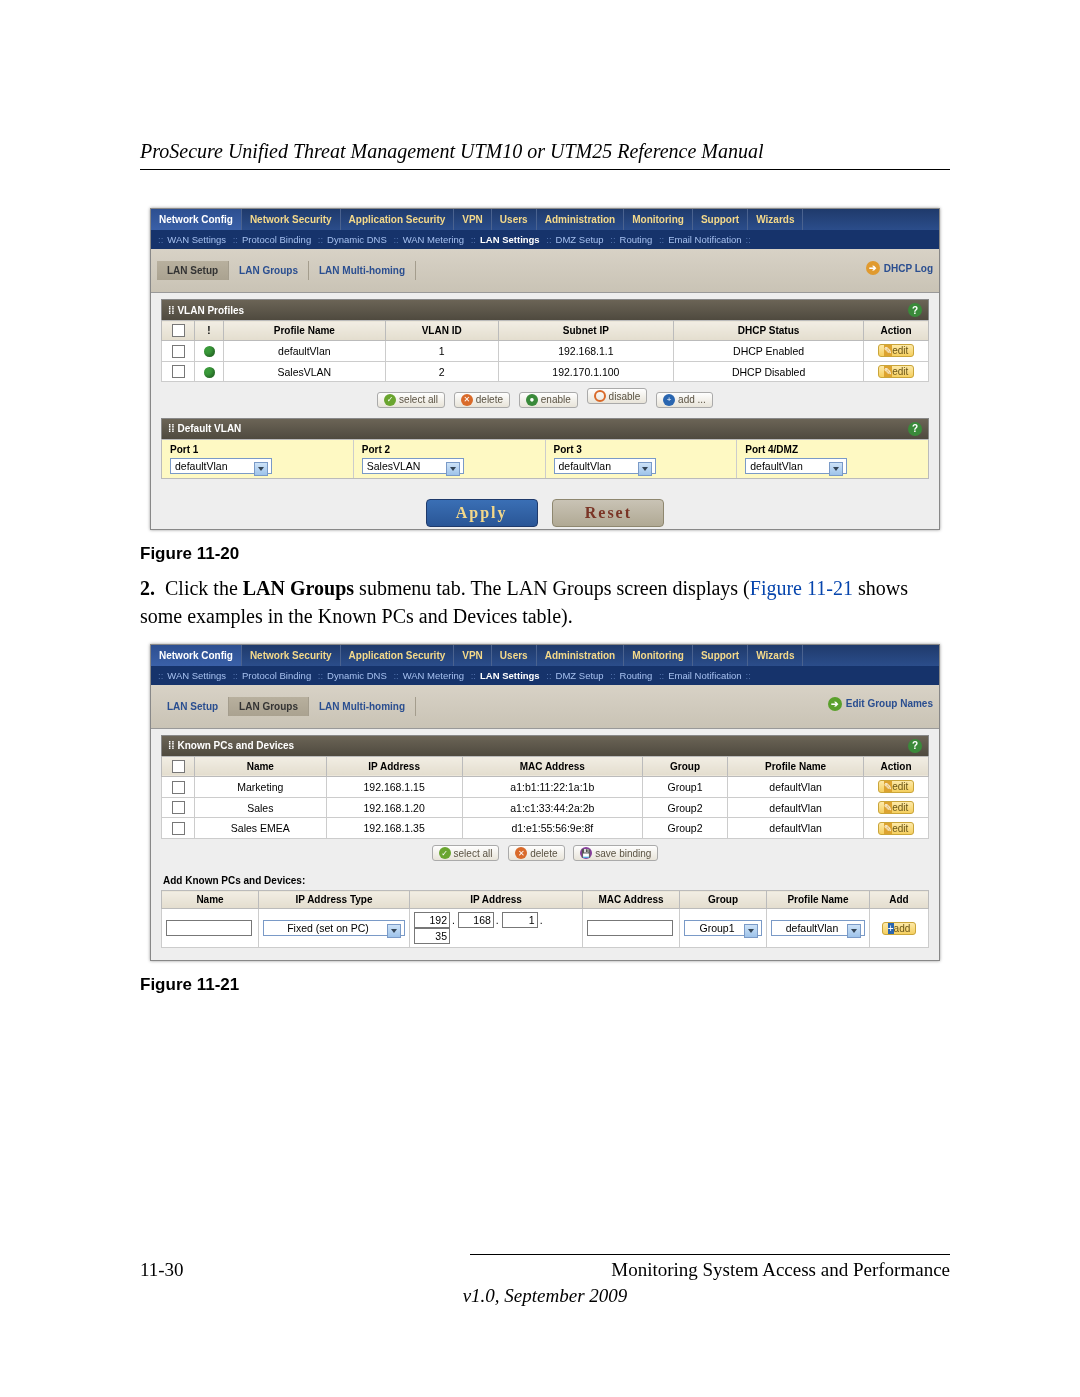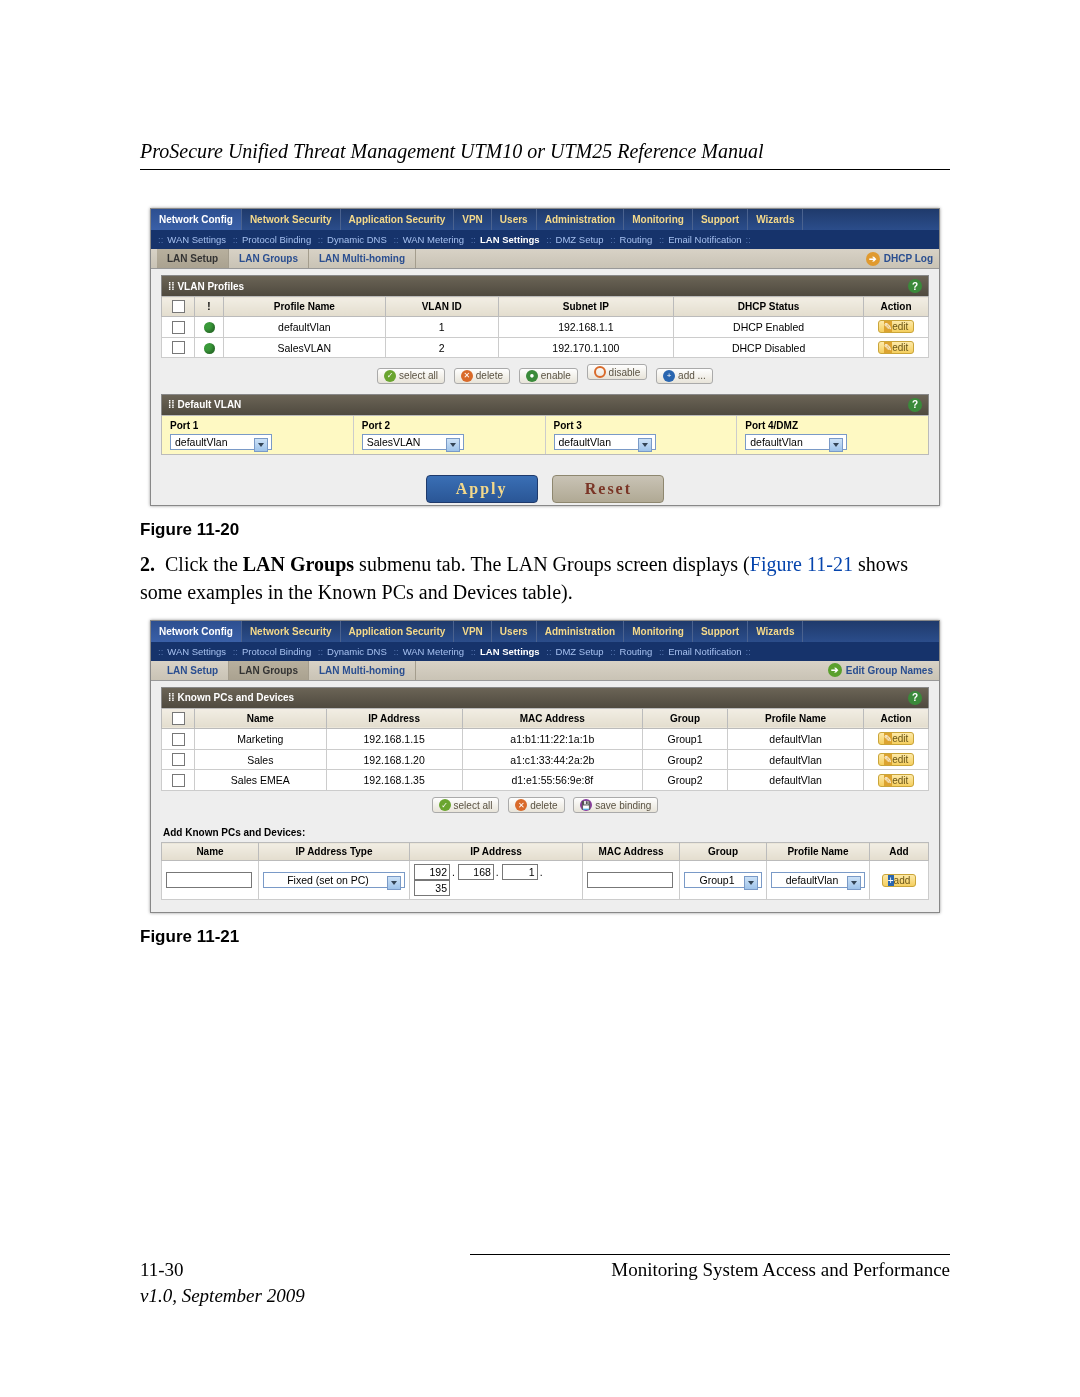--- a/index.html
+++ b/index.html
@@ -5,30 +5,30 @@
 body{margin:0;background:#fff;font-family:"Times New Roman",serif}
 .page{width:1080px;height:1397px;margin:0 auto;position:relative;box-sizing:border-box;padding:140px 130px 0 140px}
 .doc-title{font-style:italic;font-size:20px;border-bottom:1px solid #000;padding-bottom:6px;margin-bottom:38px}
 .figure-caption{font-family:Arial,sans-serif;font-size:17px;font-weight:bold;margin:14px 0 10px 0}
 .body-text{font-size:20px;line-height:1.4;margin:0 0 14px 0}
 .body-text .bold{font-weight:bold}
 .figlink{color:#0645AD}
 .footer{position:absolute;left:140px;right:130px;bottom:90px}
 .footer-line{border-top:1px solid #000;margin-bottom:4px;margin-left:330px}
 .footer-row{display:flex;justify-content:space-between;font-size:19px;margin-bottom:4px}
-.footer-ver{font-style:italic;font-size:19px}
+.footer-ver{text-align:center;font-style:italic;font-size:19px}
 .screenshot{width:788px;margin:0 auto 6px auto;font-family:Verdana,Arial,sans-serif;font-size:10px;border:1px solid #888;background:#fff;box-shadow:0 0 3px #999}
 .main-tabs{display:flex;background:linear-gradient(#1f3a6b,#2b4d8b);color:#fff}
 .main-tab{padding:5px 8px;border-right:1px solid #4a628f;font-weight:bold;color:#f4d98a;white-space:nowrap}
 .main-tab.active{color:#fff;background:linear-gradient(#2d4f90,#3a60a8)}
 .sub-tabs{background:#16336b;color:#a6c0ef;padding:4px 6px;font-size:9.5px}
 .sub-tabs span{margin:0 3px}
 .sub-tabs .sep{color:#5676b0;margin:0 1px}
 .sub-tabs .active{color:#fff;font-weight:bold}
-.tert-row{display:flex;align-items:center;background:linear-gradient(#d8d2c6,#c9c3b5);border-bottom:1px solid #999;padding:0 6px}
+.tert-row{display:flex;align-items:flex-start;background:linear-gradient(#d8d2c6,#c9c3b5);border-bottom:1px solid #999;padding:12px 6px}
 .tert-tab{padding:4px 10px;color:#2a4e90;font-weight:bold;border-right:1px solid #a49d8d}
 .tert-tab.active{background:linear-gradient(#b8b09e,#aaa290);color:#333}
 .tert-right{margin-left:auto;display:flex;align-items:center;color:#2a4e90;font-weight:bold}
 .round-icon{width:14px;height:14px;border-radius:50%;display:inline-flex;align-items:center;justify-content:center;margin-right:4px;font-size:9px}
 .round-icon.orange{background:#e09a2f;color:#fff}
 .round-icon.green{background:#5aa02c;color:#fff}
 .content{background:#eee;padding:6px 10px 12px 10px}
 .section-hdr{background:linear-gradient(#6b6456,#4f4a3f);color:#fff;font-weight:bold;padding:3px 6px;display:flex;align-items:center;border:1px solid #888;border-bottom:none}
 .section-hdr .help{margin-left:auto}
 .help-ico{width:14px;height:14px;border-radius:50%;background:#3a8a3a;color:#fff;display:inline-flex;align-items:center;justify-content:center;font-size:10px}

